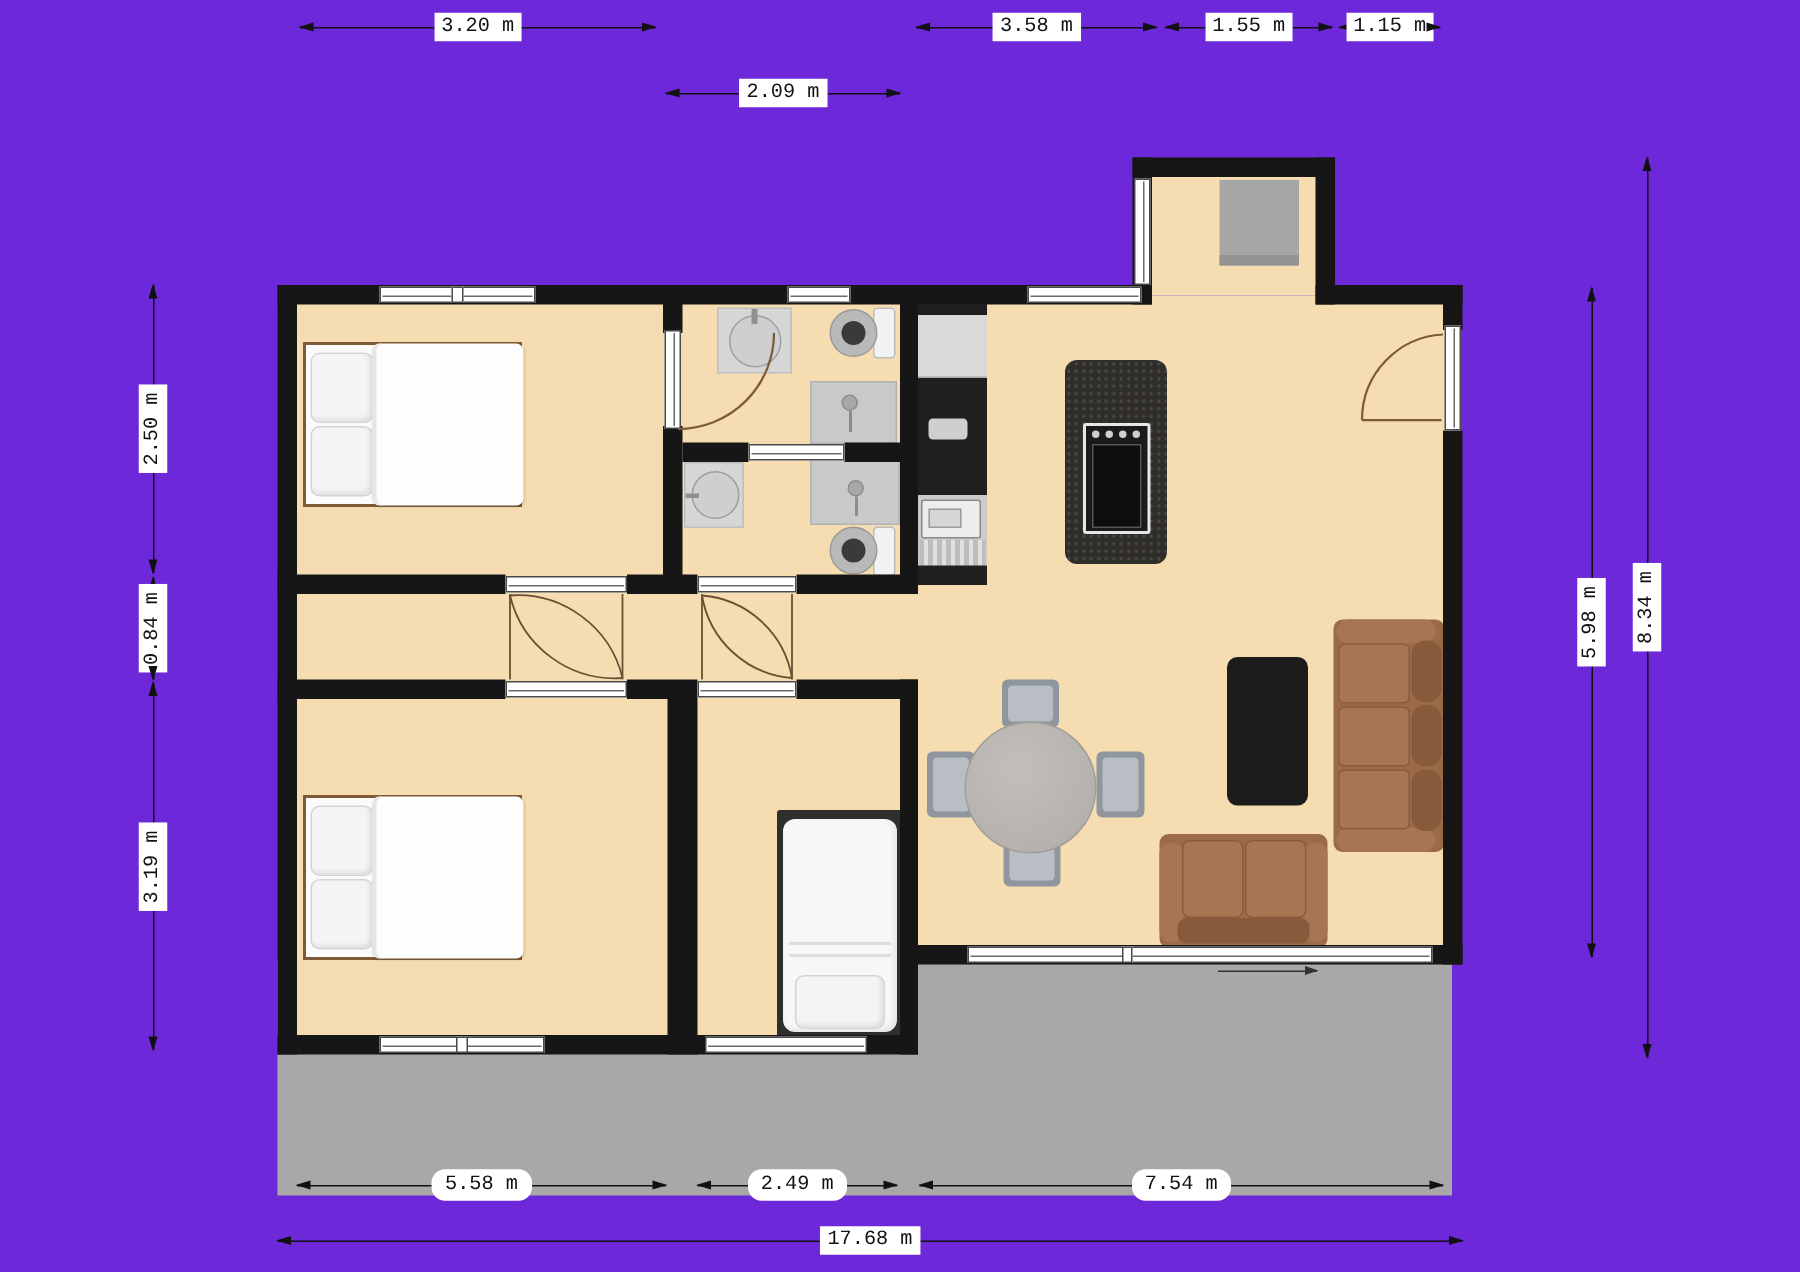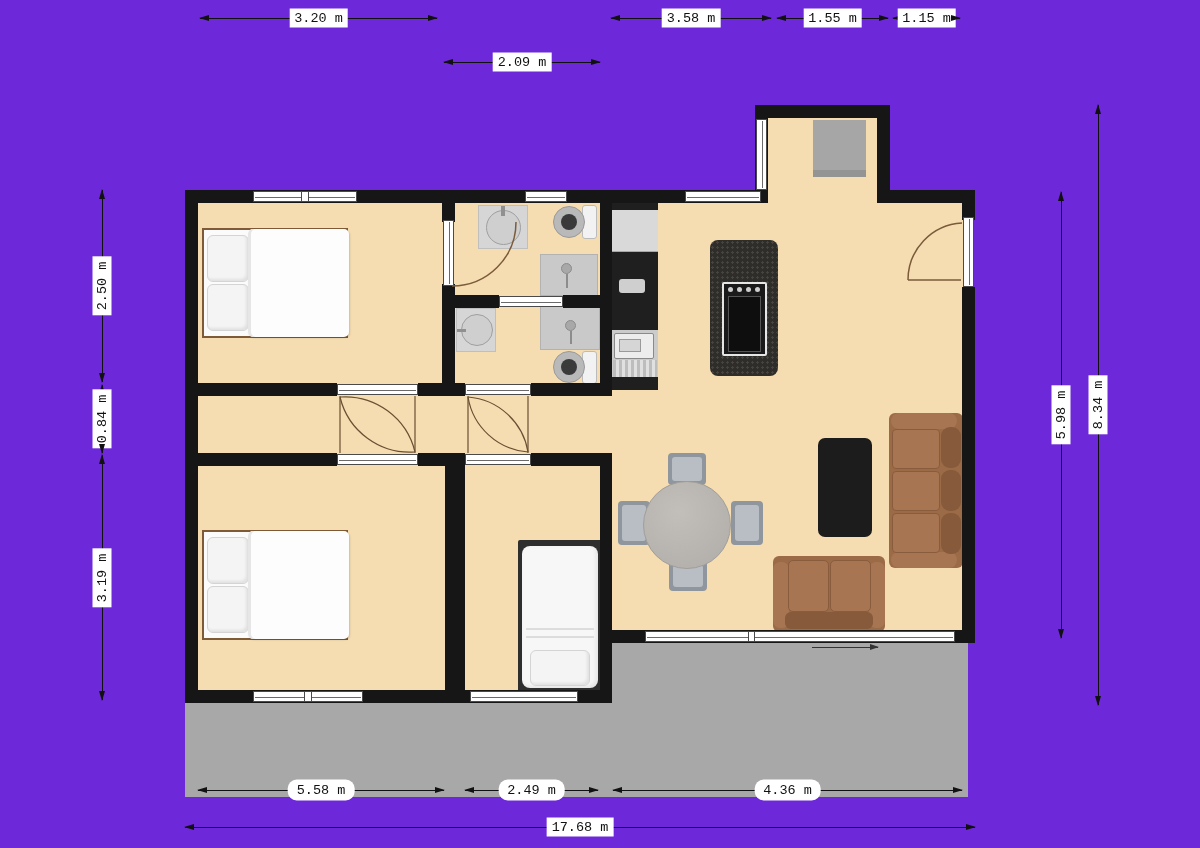--- a/index.html
+++ b/index.html
@@ -260,20 +260,20 @@
       <span class="lbl">8.34 m</span>
     </div>
 
   <div class="dimh" style="left:198px;top:790px;width:246px;">
       <span class="lbl box">5.58 m</span>
     </div>
   <div class="dimh" style="left:465px;top:790px;width:133px;">
       <span class="lbl box">2.49 m</span>
     </div>
   <div class="dimh" style="left:613px;top:790px;width:349px;">
-      <span class="lbl box">4.36 m</span>
+      <span class="lbl box">7.54 m</span>
     </div>
 
   <div class="dimh" style="left:185px;top:827px;width:790px;">
       <span class="lbl">17.68 m</span>
     </div>
 
 </div>
 
 </body></html>

